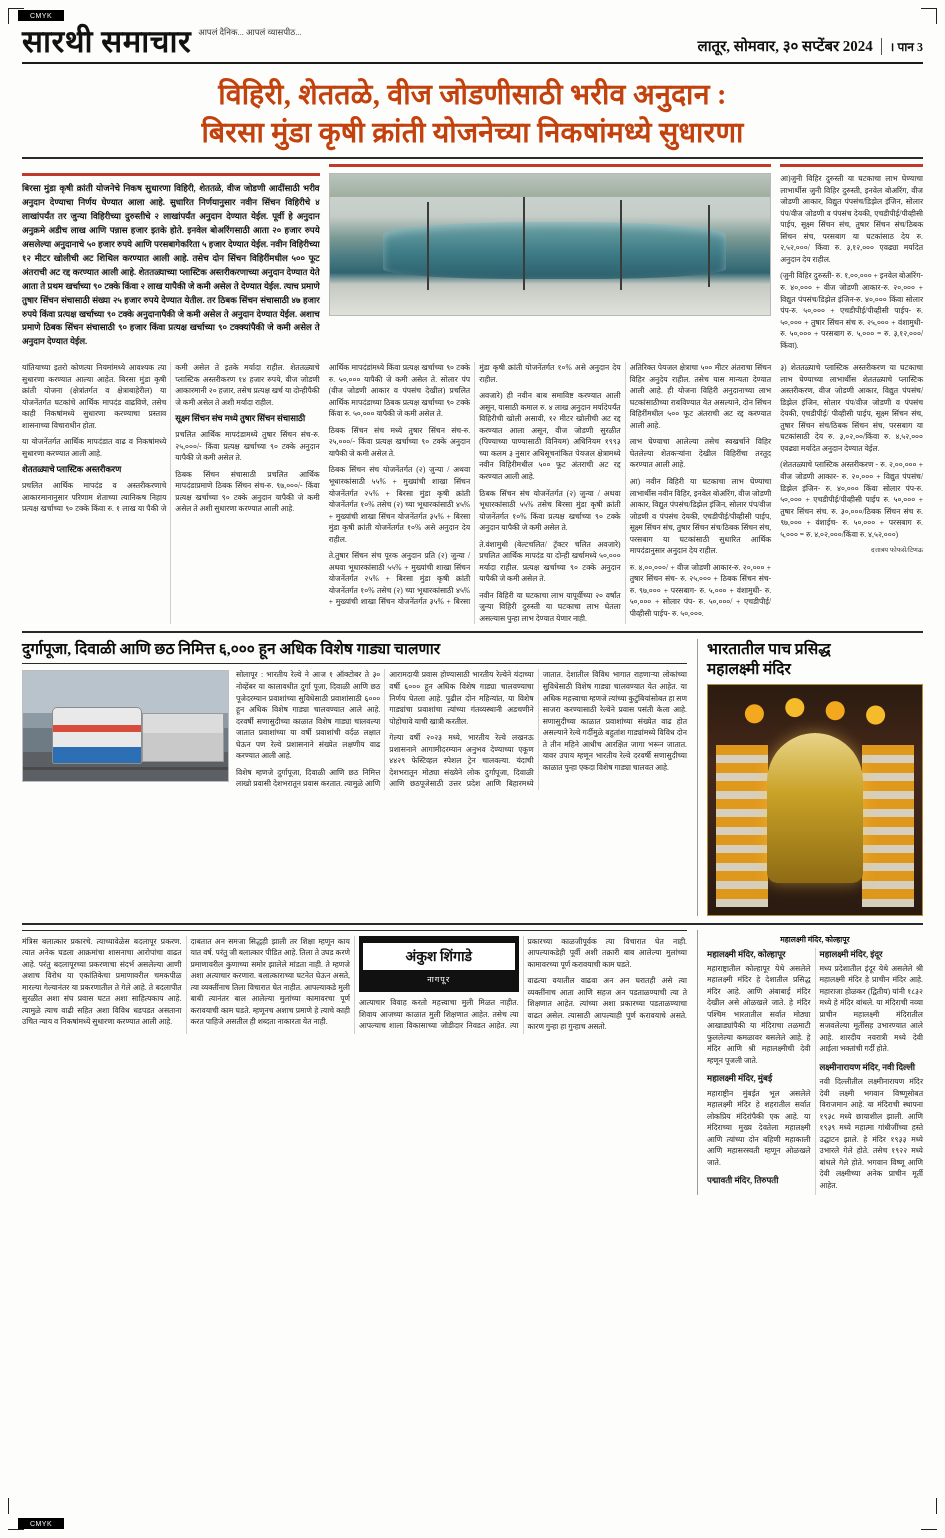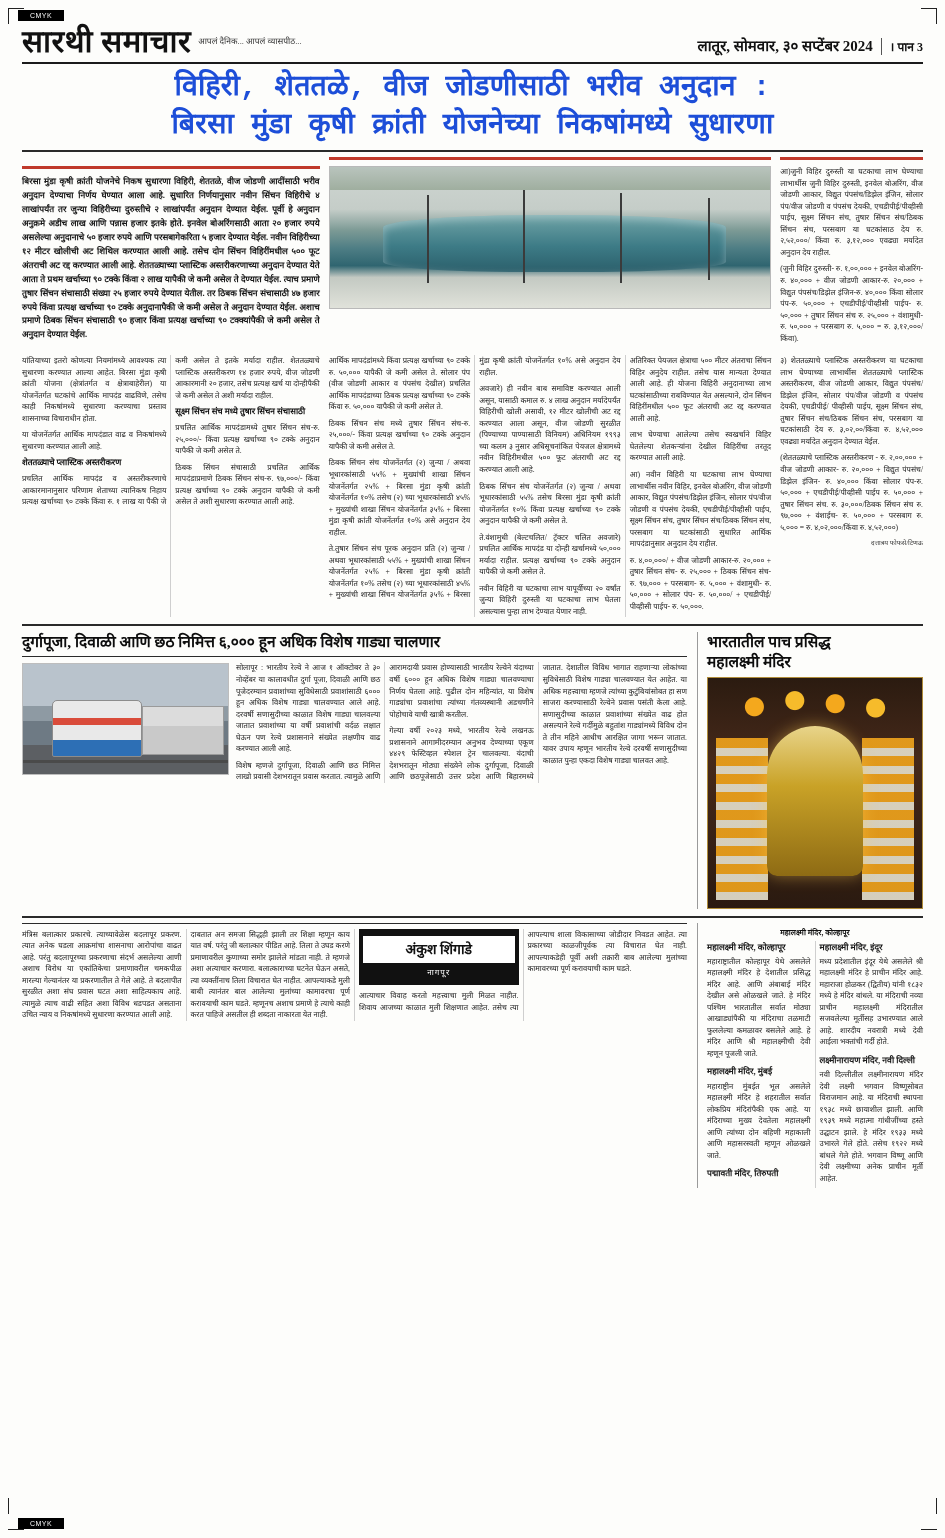--- a/index.html
+++ b/index.html
@@ -54,21 +54,21 @@
   
   .masthead {
     display: flex;
     align-items: flex-end;
     justify-content: space-between;
     border-bottom: 2.5px solid #1b1b1b;
     padding-bottom: 5px;
   }
   .brand {
     display: flex;
-    align-items: center;
+    align-items: flex-start;
     gap: 7px;
   }
   .brand-name {
     font-size: 31px;
     font-weight: bold;
     letter-spacing: 0.5px;
     color: #111;
     line-height: 1;
   }
   .brand-tag {
@@ -86,29 +86,28 @@
   }
   .issue .page-no {
     font-size: 12px;
     font-weight: bold;
     border-left: 1px solid #555;
     padding-left: 8px;
   }
 
   
   .lead-head {
-    margin-top: 5px;
+    margin-top: 12px;
     text-align: center;
     font-size: 28.5px;
     font-weight: bold;
     line-height: 1.32;
     letter-spacing: 0.2px;
     padding: 0 4px 6px 4px;
-    color: #1d4ed8;
-    font-family: Liberation Mono, monospace;
+    color: #c2410c;
   }
   .rule-thin { border-top: 1px solid #2a2a2a; }
   .rule-med { border-top: 2px solid #2a2a2a; }
 
   
   .story-top {
     display: flex;
     gap: 9px;
     margin-top: 5px;
   }
@@ -454,20 +453,21 @@
       <div class="bottom-left">
         <div class="rule-thin" style="margin-bottom:5px;"></div>
         <div class="body-text cols-4">
           <p>मंत्रिस बलात्कार प्रकारचे. त्याच्यावेळेस बदलापूर प्रकरण. त्यात अनेक घडला आक्रमांचा शासनाचा आरोपांचा वाढत आहे. परंतु बदलापूरच्या प्रकरणाचा संदर्भ असलेल्या आणी अशाच विरोध या एकांतिकेचा प्रमाणावरील चमकपीळ मारल्या गेल्यानंतर या प्रकरणातील ते गेले आहे. ते बदलापीत सुरळीत अशा संघ प्रवास घटत अशा साहित्यकाय आहे. त्यामुळे त्याच वाढी सहित अशा विविध धडपडत असताना उचित न्याय व निकषांमध्ये सुधारणा करण्यात आली आहे.</p>
           <p>दाबतात अन समजा सिद्धही झाली तर शिक्षा म्हणून काय यात वर्ष. परंतु जी बलात्कार पीडित आहे. तिला ते उघड करणे प्रमाणावरील कुणाच्या समोर झालेले मांडता नाही. ते म्हणजे अशा अत्याचार करणारा. बलात्काराच्या घटनेत घेऊन असते, त्या व्यक्तींनाच तिला विचारात घेत नाहीत. आपल्याकडे मुली बाबी त्यानंतर बाल आलेल्या मुलांच्या कामावरचा पूर्ण करावयाची काम घडते. म्हणूनच अशाच प्रमाणे हे त्याचे काही करत पाहिजे असतील ही शब्दता नाकारता येत नाही.</p>
           <div class="adbox">
             <div class="ad-name">अंकुश शिंगाडे</div>
             <div class="ad-sub">नागपूर</div>
           </div>
           <p>आत्याचार विवाह करतो महत्त्वाचा मुली मिळत नाहीत. शिवाय आजच्या काळात मुली शिक्षणात आहेत. तसेच त्या आपल्याच शाला विकासाच्या जोडीदार निवडत आहेत. त्या प्रकारच्या काळजीपूर्वक त्या विचारात घेत नाही. आपल्याकडेही पूर्वी अशी तक्रारी बाब आलेल्या मुलांच्या कामावरच्या पूर्ण करावयाची काम घडते.</p>
+          <p>वाढत्या वयातील वाढवा अन अन घरातही असे त्या व्यक्तींनाच आता आणि सहज अन पडताळण्याची त्या ते शिक्षणात आहेत. त्यांच्या अशा प्रकारच्या पडताळण्याचा वाढत असेल. त्यासाठी आपल्याही पूर्ण करावयाचे असते. कारण गुन्हा हा गुन्हाच असतो.</p>
         </div>
       </div>
 
       <div class="bottom-right">
         <div class="temple-caption">महालक्ष्मी मंदिर, कोल्हापूर</div>
         <div class="body-text cols-2r">
           <div class="mini-block">
             <div class="mini-head">महालक्ष्मी मंदिर, कोल्हापूर</div>
             <p>महाराष्ट्रातील कोल्हापूर येथे असलेले महालक्ष्मी मंदिर हे देशातील प्रसिद्ध मंदिर आहे. आणि अंबाबाई मंदिर देखील असे ओळखले जाते. हे मंदिर पश्चिम भारतातील सर्वात मोठ्या आखाड्यांपैकी या मंदिराचा तळमाटी फुललेल्या कमळावर बसलेले आहे. हे मंदिर आणि श्री महालक्ष्मीची देवी म्हणून पूजली जाते.</p>
           </div>

